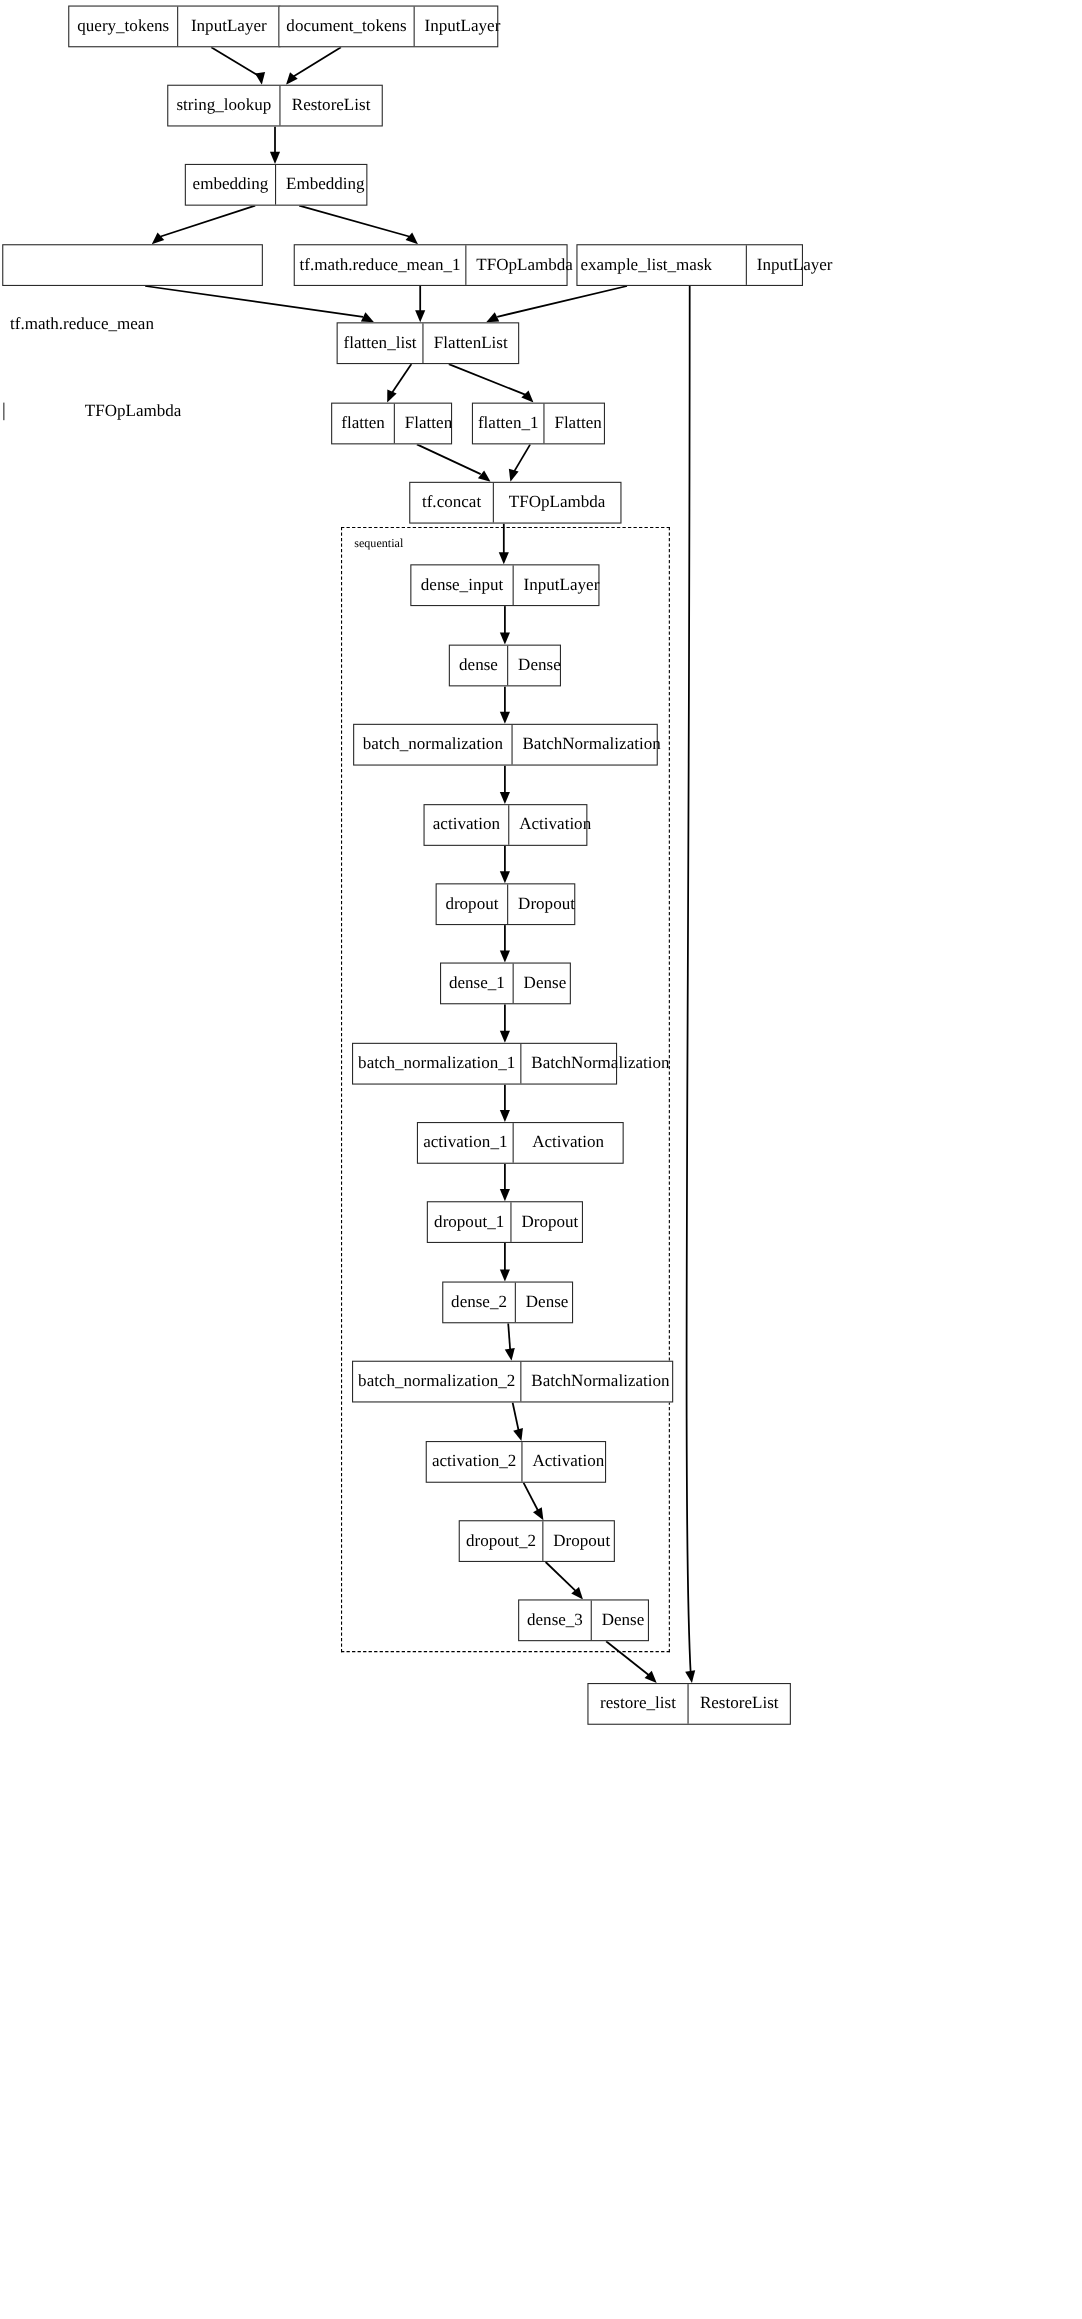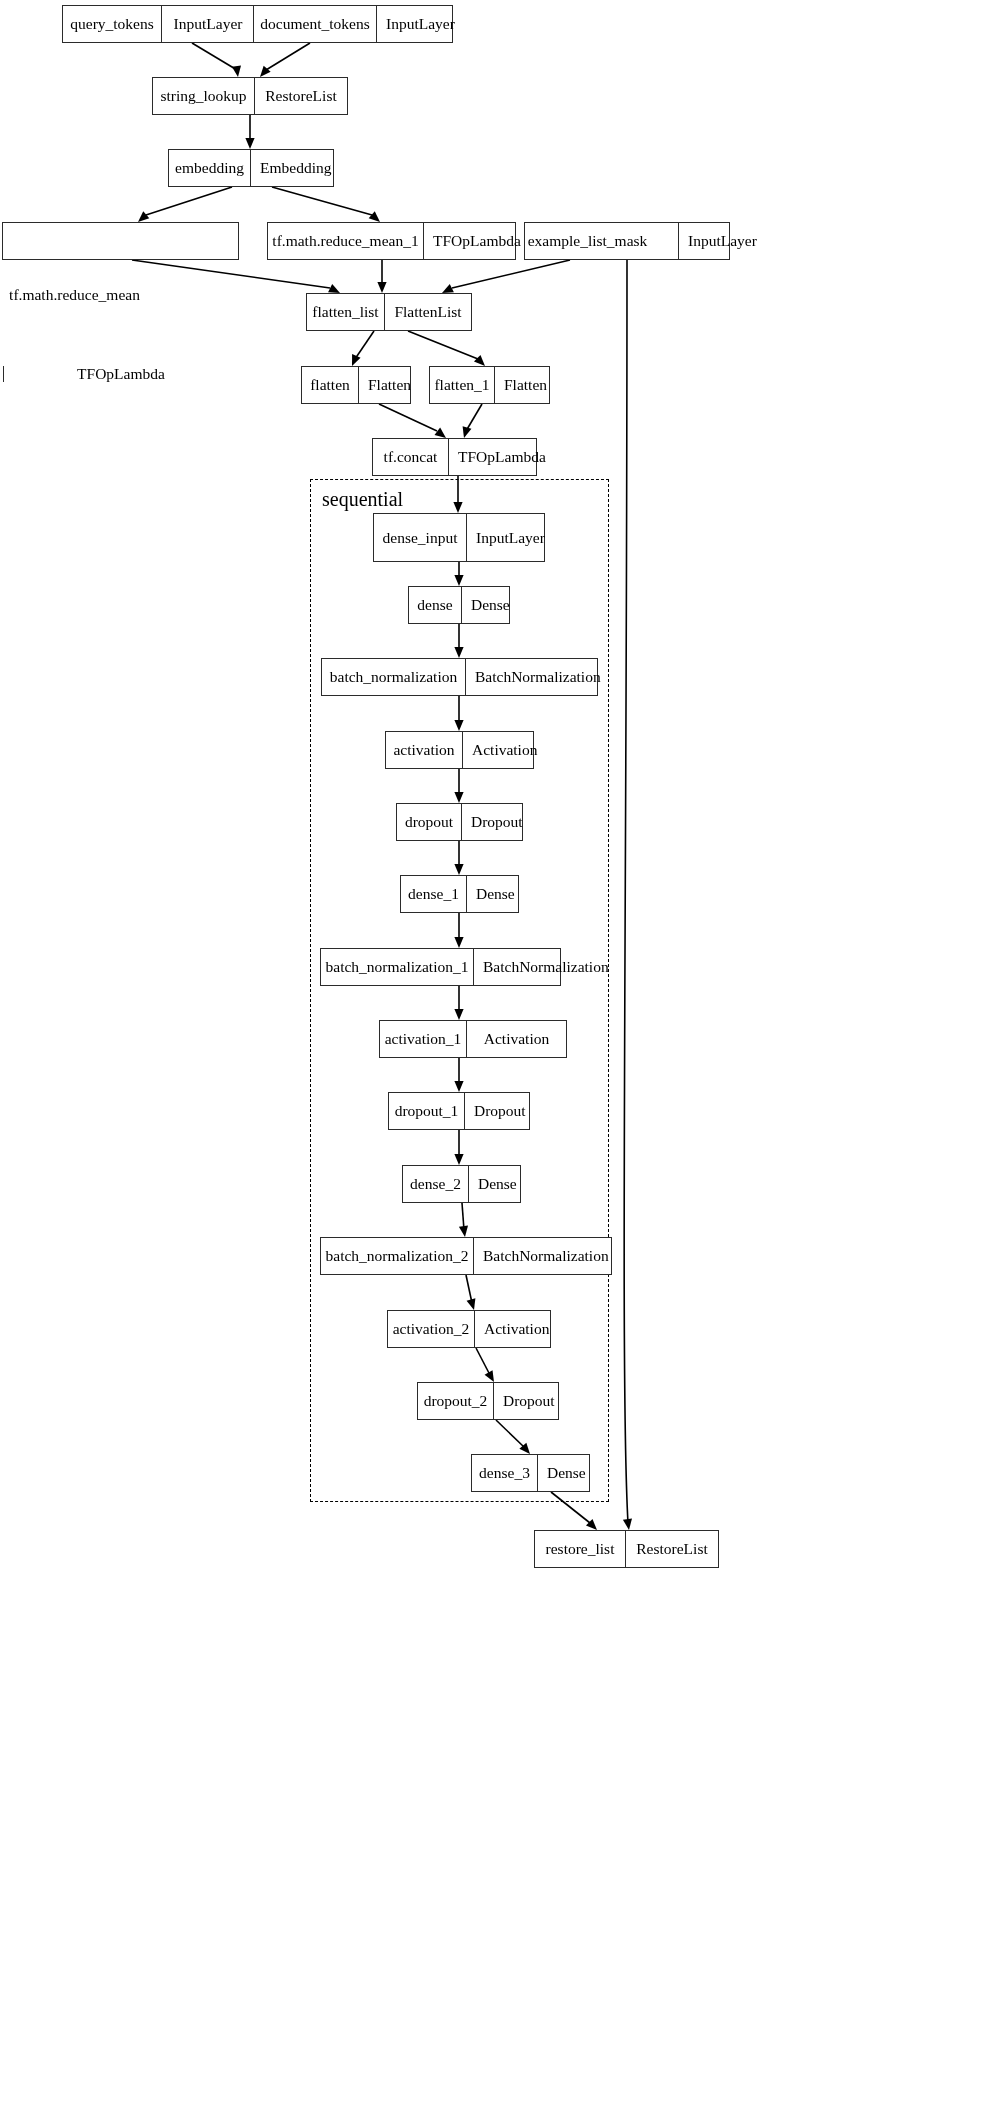--- a/index.html
+++ b/index.html
@@ -13,21 +13,21 @@
   }
   #edges{position:absolute;left:0;top:0;width:984px;height:2108px;pointer-events:none;}
   .cluster{
     position:absolute;
     border:1.6px dashed #000000;
     box-sizing:border-box;
     background:transparent;
   }
   .cluster-label{
     position:absolute;
-    font-size:20px;
+    font-size:11px;
     color:#000000;
     white-space:nowrap;
     line-height:1;
   }
   .node{
     position:absolute;
     box-sizing:border-box;
     border:1.5px solid #2b2b2b;
     background:#ffffff;
     display:flex;
@@ -152,25 +152,25 @@
         <div class="celltype" style="flex: 1 1 auto; border-left-color: rgb(43, 43, 43);">FlattenList</div>
       </div>
       <div class="node" style="left: 301px; top: 366px; width: 110px; height: 38px; border-color: rgb(43, 43, 43);">
         <div class="cellname" style="width: 56px; flex: 0 0 56px;">flatten</div>
         <div class="celltype" style="flex: 1 1 auto; border-left-color: rgb(43, 43, 43);">Flatten</div>
       </div>
       <div class="node" style="left: 429px; top: 366px; width: 121px; height: 38px; border-color: rgb(43, 43, 43);">
         <div class="cellname" style="width: 64px; flex: 0 0 64px;">flatten_1</div>
         <div class="celltype" style="flex: 1 1 auto; border-left-color: rgb(43, 43, 43);">Flatten</div>
       </div>
-      <div class="node" style="left: 372px; top: 438px; width: 165px; height: 38px; border-color: rgb(43, 43, 43);">
+      <div class="node" style="left: 372px; top: 438px; width: 193px; height: 38px; border-color: rgb(43, 43, 43);">
         <div class="cellname" style="width: 75px; flex: 0 0 75px;">tf.concat</div>
         <div class="celltype" style="flex: 1 1 auto; border-left-color: rgb(43, 43, 43);">TFOpLambda</div>
       </div>
-      <div class="node" style="left: 373px; top: 513px; width: 172px; height: 49px; border-color: rgb(43, 43, 43);">
+      <div class="node" style="left: 373px; top: 513px; width: 172px; height: 38px; border-color: rgb(43, 43, 43);">
         <div class="cellname" style="width: 92px; flex: 0 0 92px;">dense_input</div>
         <div class="celltype" style="flex: 1 1 auto; border-left-color: rgb(43, 43, 43);">InputLayer</div>
       </div>
       <div class="node" style="left: 408px; top: 586px; width: 102px; height: 38px; border-color: rgb(43, 43, 43);">
         <div class="cellname" style="width: 52px; flex: 0 0 52px;">dense</div>
         <div class="celltype" style="flex: 1 1 auto; border-left-color: rgb(43, 43, 43);">Dense</div>
       </div>
       <div class="node" style="left: 321px; top: 658px; width: 277px; height: 38px; border-color: rgb(43, 43, 43);">
         <div class="cellname" style="width: 143px; flex: 0 0 143px;">batch_normalization</div>
         <div class="celltype" style="flex: 1 1 auto; border-left-color: rgb(43, 43, 43);">BatchNormalization</div>

